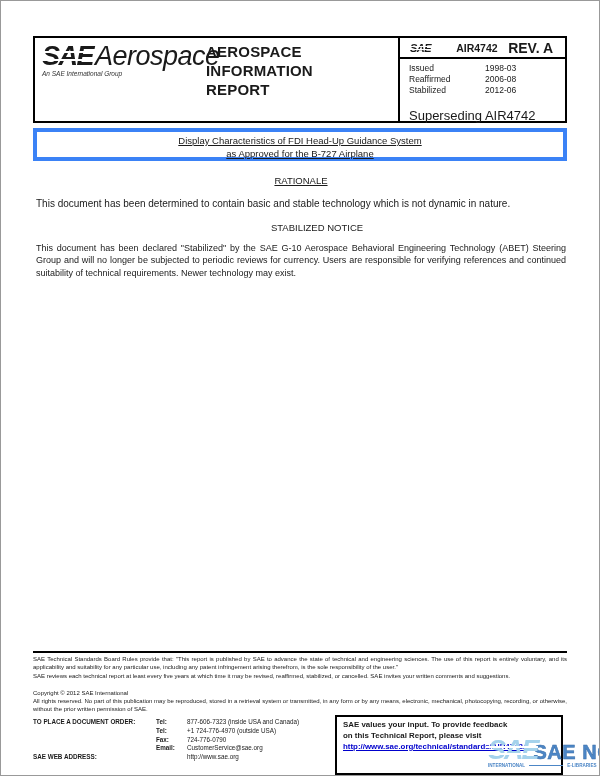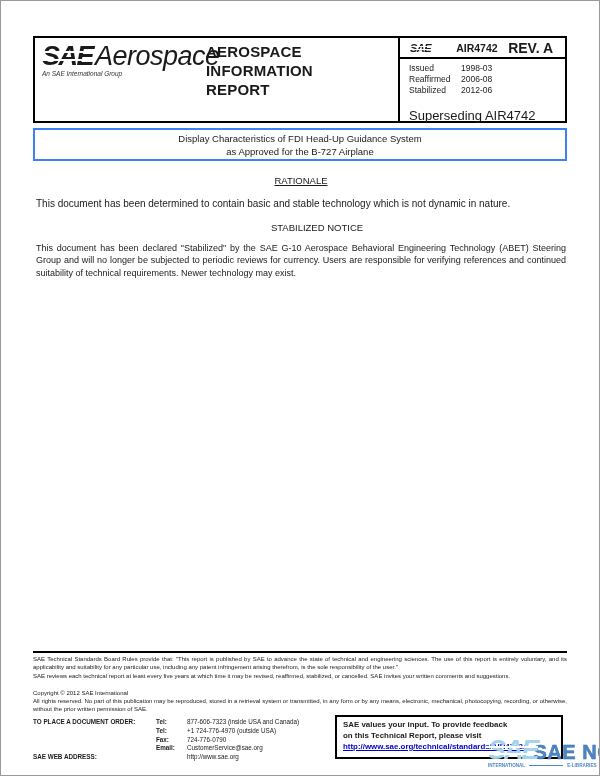--- a/index.html
+++ b/index.html
@@ -27,46 +27,46 @@
 
   .doc-type { position:absolute; left:171px; top:4px; font-weight:bold; font-size:15px; line-height:19px; white-space:pre-line; letter-spacing:0.2px; }
 
   .row-a { height:36px; border-bottom:2px solid #000; display:flex; align-items:center; padding:0 12px 0 10px; }
   .sae-glyph-sm { font-style:italic; font-weight:900; font-size:11px; position:relative; letter-spacing:-0.5px; }
   .sae-glyph-sm .stripe { height:1px; } .sae-glyph-sm .s1 { top:4px; } .sae-glyph-sm .s2 { top:7px; }
   .air-num { font-weight:bold; font-size:10.5px; margin-left:25px; }
   .rev { font-weight:bold; font-size:14px; margin-left:auto; }
 
   .row-b { padding:4px 0 0 9px; font-size:8.5px; line-height:11px; }
-  .meta-row { display:flex; }
+  .meta-row { display:flex;gap:24px; }
   .meta-label { width:52px; }
   .superseding { margin-top:14px; font-size:13px; }
 
   
-  .title-box { left:32px; top:127px; width:534px; height:33px; border:2px solid #3b82f6; text-align:center; font-size:9.5px; line-height:13px; padding-top:2px; }
+  .title-box { left:32px; top:127px; width:534px; height:33px; border:4px solid #3b82f6; text-align:center; font-size:9.5px; line-height:13px; padding-top:2px;text-decoration:underline; }
 
   
   .center-h { left:0; width:600px; text-align:center; font-size:9.5px; }
   .rationale-h { top:174px;text-decoration:underline; }
   .rationale-p { left:35px; top:197px; width:530px; font-size:10px; line-height:12px; }
   .stab-h { top:221px;padding-left:32px; }
   .stab-p { left:35px; top:241px; width:530px; font-size:9px; line-height:12.4px; text-align:justify; }
 
   
   .footer-rule { left:32px; top:650px; width:534px; height:2px; background:#000; }
   .fine { left:32px; width:534px; font-size:6px; line-height:7.6px; text-align:justify; color:#1a1a1a; }
   .fine1 { top:655px; }
   .fine2 { top:672px; }
   .copyright { left:32px; top:689px; font-size:6px; }
   .rights { top:697px; }
 
   .order-block { left:32px; top:717px; font-size:6.3px; line-height:8.8px; display:grid; grid-template-columns:123px 31px auto; }
   .order-label, .tel-label, .web-label { font-weight:bold; }
 
-  .feedback-box { left:334px; top:714px; width:228px; height:44px; border:2.5px solid #000; padding:3px 6px 0 6px; font-weight:bold; font-size:7.9px; line-height:10.8px; background:#fff; }
+  .feedback-box { left:334px; top:714px; width:228px; height:60px; border:2.5px solid #000; padding:3px 6px 0 6px; font-weight:bold; font-size:7.9px; line-height:10.8px; background:#fff; }
   .feedback-link { color:#0000cc; text-decoration:underline; cursor:pointer; }
 
   
   .watermark { left:487px; top:737px; white-space:nowrap; }
   .wm-top { display:flex; align-items:flex-end; }
   .wm-sae { font-style:italic; font-weight:900; font-size:27px; line-height:24px; color:#a5d2ec; letter-spacing:-2px; position:relative; }
   .wm-sae .stripe { background:#fff; height:2px; } .wm-sae .s1{ top:8px; } .wm-sae .s2{ top:15px; }
   .wm-norm { font-weight:bold; font-size:20px; line-height:20px; color:#4c86c6; letter-spacing:0.5px; margin-left:-4px;
              -webkit-text-stroke:0.5px #3a6ea8; }
   .wm-sub { display:flex; align-items:center; gap:4px; font-size:4.6px; color:#4c86c6; margin-top:1px; font-weight:bold; }

